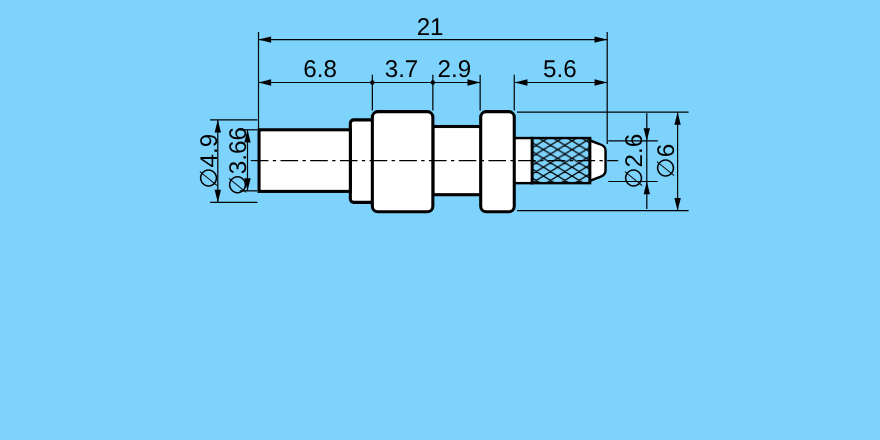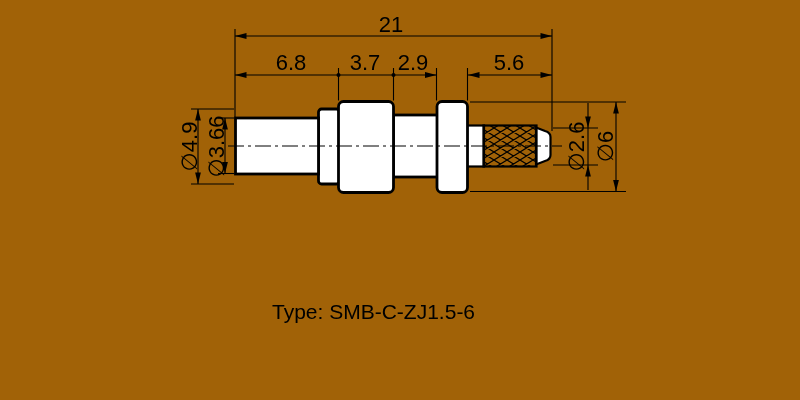--- a/index.html
+++ b/index.html
@@ -1,17 +1,17 @@
 <!DOCTYPE html>
 <html><head>
 <meta charset="utf-8">
 <style>
   html,body{margin:0;padding:0;background:#ffffff;}
   .stage{
-    position:relative;width:800px;height:400px;background:#a16207;
+    position:relative;width:800px;height:400px;background:#7dd3fc;
     font-family:"Liberation Sans","DejaVu Sans",sans-serif;overflow:hidden;text-decoration:underline;
   }
   svg{position:absolute;left:0;top:0;}
   svg text{
     font-family:"Liberation Sans","DejaVu Sans",sans-serif;
     font-size:22px;fill:#000000;
   }
   .notes{
     position:absolute;left:272px;top:249px;
     font-size:21px;line-height:25px;color:#000000;white-space:pre;
@@ -112,19 +112,18 @@
     <text x="413" y="70" text-anchor="middle">2.9</text>
     <text x="509" y="70" text-anchor="middle">5.6</text>
 
     <text transform="translate(197,146.5) rotate(-90)" text-anchor="middle">∅4.9</text>
     <text transform="translate(224,146.5) rotate(-90)" text-anchor="middle">∅3.66</text>
     <text transform="translate(584,146.5) rotate(-90)" text-anchor="middle">∅2.6</text>
     <text transform="translate(613,146.5) rotate(-90)" text-anchor="middle">∅6</text>
   </svg>
 
   <div class="notes">
-    <div>Type: SMB-C-ZJ1.5-6</div>
     
     
     
   </div>
 
 </div>
 
 </body></html>

